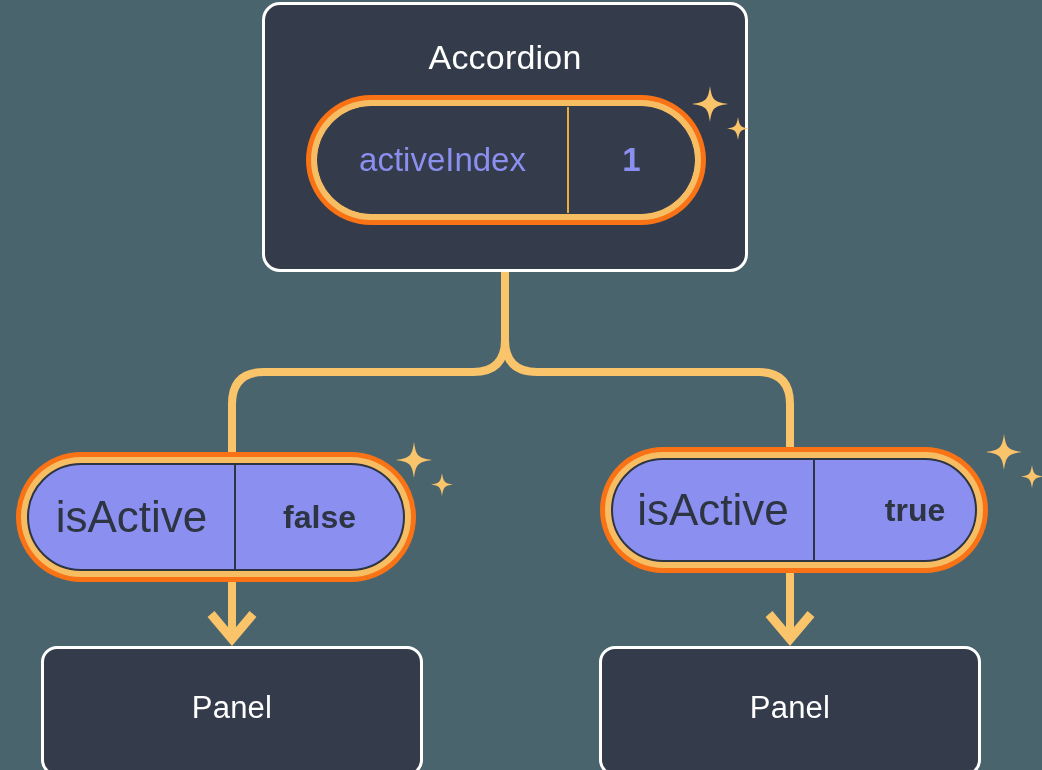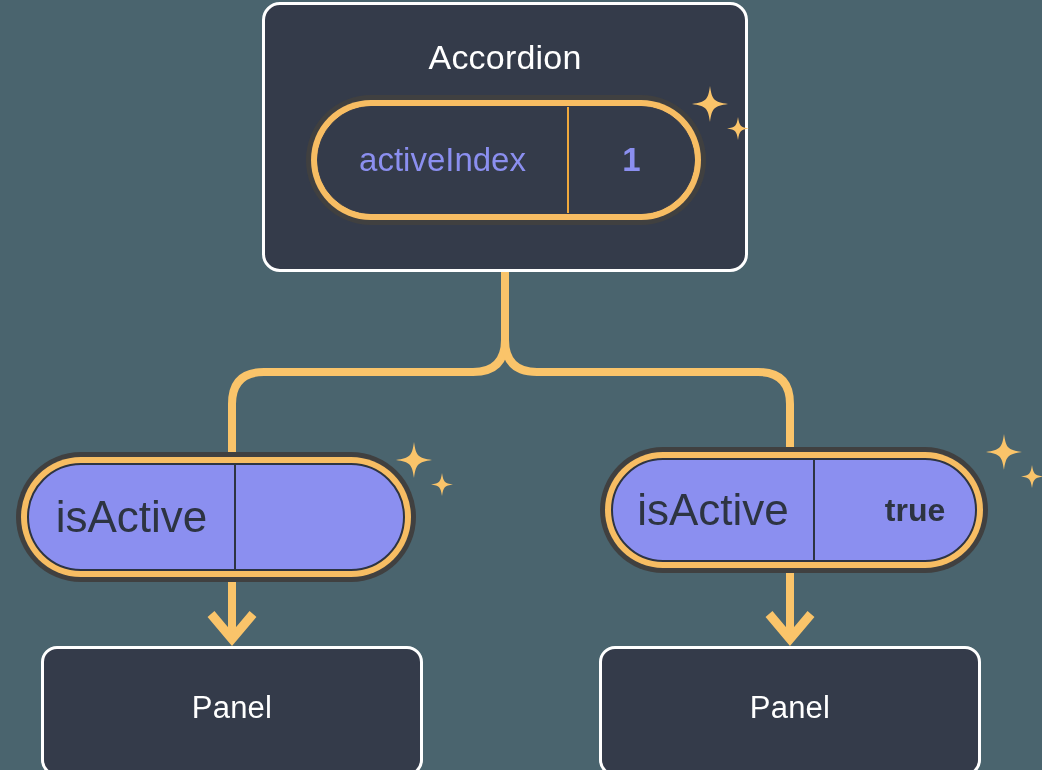--- a/index.html
+++ b/index.html
@@ -64,21 +64,21 @@
   }
   #panel-left-card  { left: 41px; }
   #panel-right-card { left: 599px; }
   .panel-card .card-title { top: 41px; font-size: 31px; }
 
   
   .pill {
     position: absolute;
     box-sizing: border-box;
     border-radius: 999px;
-    background: #404040;            
+    background: #f97316;            
     padding: 5px;
     display: flex;
   }
   .pill-mid {
     flex: 1 1 auto;
     border-radius: 999px;
     background: #f7bd63;            
     padding: 6px;
     display: flex;
     box-sizing: border-box;
@@ -204,20 +204,21 @@
 
   <svg id="sparkles-accordion" class="sparkle-group" viewBox="0 0 70 70">
     <path d="M24 2 C26 16 28 18 42 20 C28 22 26 24 24 38 C22 24 20 22 6 20 C20 18 22 16 24 2 Z" fill="#fac46a"></path>
     <path d="M52 33 C53.4 42 54.6 43.2 63 44.5 C54.6 45.8 53.4 47 52 56 C50.6 47 49.4 45.8 41 44.5 C49.4 43.2 50.6 42 52 33 Z" fill="#fac46a"></path>
   </svg>
 
   <div id="state-pill-left" class="pill pill-purple">
     <div class="pill-mid">
       <div class="pill-inner">
         <div class="pill-key">isActive</div>
+        <div class="pill-val">false</div>
       </div>
     </div>
   </div>
 
   <svg id="sparkles-left" class="sparkle-group" viewBox="0 0 70 70">
     <path d="M24 2 C26 16 28 18 42 20 C28 22 26 24 24 38 C22 24 20 22 6 20 C20 18 22 16 24 2 Z" fill="#fac46a"></path>
     <path d="M52 33 C53.4 42 54.6 43.2 63 44.5 C54.6 45.8 53.4 47 52 56 C50.6 47 49.4 45.8 41 44.5 C49.4 43.2 50.6 42 52 33 Z" fill="#fac46a"></path>
   </svg>
 
   <div id="panel-left-card" class="card panel-card">

